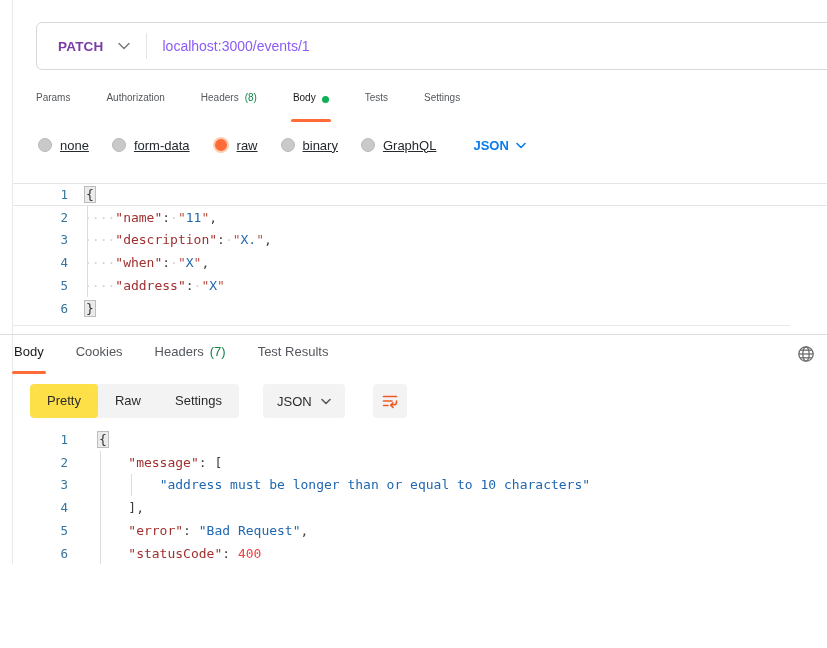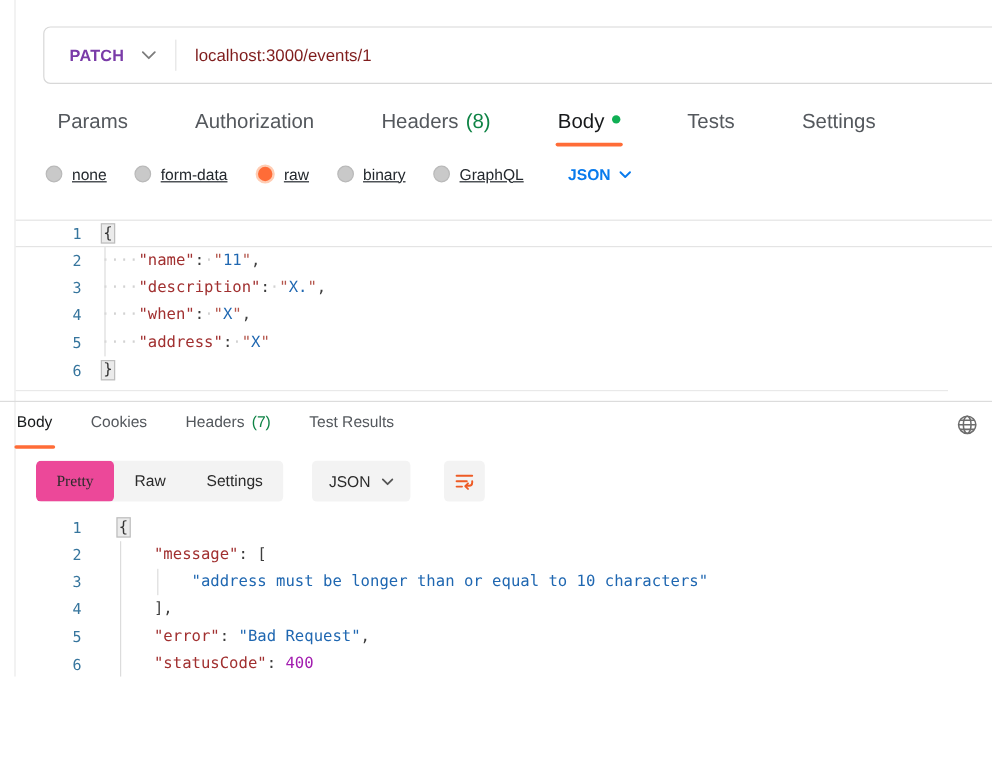--- a/index.html
+++ b/index.html
@@ -6,24 +6,24 @@
   #app{position:relative;width:827px;height:564px;background:#fff;overflow:hidden;
        font-family:"Liberation Sans",sans-serif;color:#2b2f33;}
   .left-edge{position:absolute;left:12px;top:0;width:1px;height:648px;background:#e9e9e9;}
 
   
   .url-bar{position:absolute;left:36px;top:22px;right:-10px;height:46px;
            border:1px solid #d8d8d8;border-radius:6px;display:flex;align-items:center;background:#fff;}
   .method{color:#7a3ba8;font-weight:700;font-size:13.5px;letter-spacing:.2px;padding:0 14px 0 21px;cursor:pointer;}
   .method-chevron{margin-right:16px;cursor:pointer;display:flex;align-items:center;}
   .url-divider{width:1px;height:26px;background:#e4e4e4;margin-right:16px;}
-  .url-text{font-size:14px;color:#7f1d1d;}
-
-  
-  .req-tabs{position:absolute;left:48px;top:92px;display:flex;gap:56px;font-size:17px;color:#54585d;height:26px;}
+  .url-text{font-size:14px;color:#8b5cf6;}
+
+  
+  .req-tabs{position:absolute;left:36px;top:92px;display:flex;gap:36px;font-size:10px;color:#54585d;height:26px;}
   .tab{position:relative;display:flex;align-items:flex-start;gap:6px;cursor:pointer;white-space:nowrap;}
   .tab.active{color:#17191b;font-weight:500;}
   .tab.active::after{content:"";position:absolute;left:-2px;right:-2px;bottom:-4px;height:3px;background:#ff6c37;border-radius:2px;}
   .tab .count{color:#0e8345;}
   .green-dot{width:7px;height:7px;border-radius:50%;background:#0faf54;margin-top:4px;}
 
   
   .modes-row{position:absolute;left:38px;top:137px;display:flex;align-items:center;gap:23px;font-size:13px;color:#24292e;}
   .mode{display:flex;align-items:center;gap:8px;cursor:pointer;white-space:nowrap;text-decoration:underline;}
   .radio{width:14px;height:14px;border-radius:50%;background:#c9c9c9;border:1px solid #b9b9b9;box-sizing:border-box;flex:none;}
@@ -33,21 +33,21 @@
   
   .editor{position:absolute;font-family:"DejaVu Sans Mono","Liberation Mono",monospace;font-size:13px;}
   .cl{display:flex;height:22.8px;align-items:center;}
   .ln{width:55px;text-align:right;color:#36759d;font-size:12.5px;flex:none;}
   .req-editor .code{padding-left:16px;}
   .resp-editor .code{padding-left:29px;}
   .code{white-space:pre;letter-spacing:0;}
   .t-k{color:#a13030;}
   .t-s{color:#1f67b1;}
   .t-q{color:#b4554b;}
-  .t-num{color:#a21caf;}
+  .t-num{color:#ef4444;}
   .t-p{color:#3d3d3d;}
   .t-w{color:#d2d2d2;}
   .t-b{background:#ebebeb;border:1px solid #bdbdbd;color:#333;padding:0 1px;}
   .req-editor{left:13px;top:183px;right:0;height:142px;}
   .resp-editor{left:13px;top:428px;right:0;height:165px;}
   .active-line{position:absolute;left:13px;right:0;top:183px;height:23px;
                border-top:1px solid #e4e4e4;border-bottom:1px solid #e4e4e4;box-sizing:border-box;}
   .guide{position:absolute;width:1px;background:#dcdcdc;}
   .g-req{left:87px;top:206px;height:91px;}
   .g-resp{left:100px;top:451px;height:114px;}
@@ -57,21 +57,21 @@
   .section-divider{position:absolute;left:0;top:334px;width:827px;height:1px;background:#dcdcdc;}
 
   
   .resp-tabs{position:absolute;left:14px;top:344px;display:flex;gap:32px;font-size:13px;color:#54585d;height:26px;}
   .globe-btn{position:absolute;right:9px;top:342px;width:24px;height:24px;display:flex;align-items:center;justify-content:center;cursor:pointer;}
 
   
   .view-row{position:absolute;left:30px;top:384px;display:flex;align-items:center;height:34px;}
   .seg-group{display:flex;background:#f3f3f3;border-radius:4px;overflow:hidden;height:34px;}
   .seg{padding:0 17px;line-height:34px;font-size:13px;color:#2b2b2b;cursor:pointer;}
-  .seg.active{background:#ec4899;border-radius:4px;font-weight:500;font-family:Liberation Serif, serif;}
+  .seg.active{background:#fde047;border-radius:4px;font-weight:500;}
   .json-btn{margin-left:24px;height:34px;background:#f3f3f3;border-radius:4px;display:flex;align-items:center;
             gap:9px;padding:0 14px;font-size:13px;font-weight:500;color:#2b2b2b;cursor:pointer;}
   .wrap-btn{margin-left:28px;width:34px;height:34px;background:#f3f3f3;border-radius:4px;
             display:flex;align-items:center;justify-content:center;cursor:pointer;}
   svg{display:block;}
 </style>
 </head>
 <body>
 
 <div id="app">

